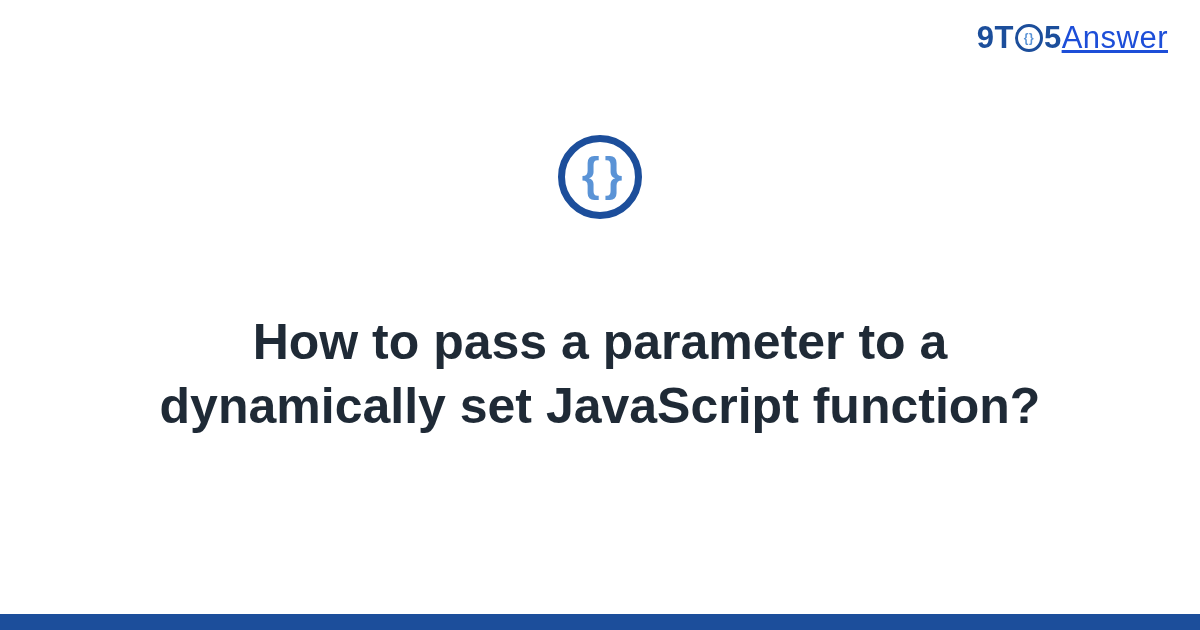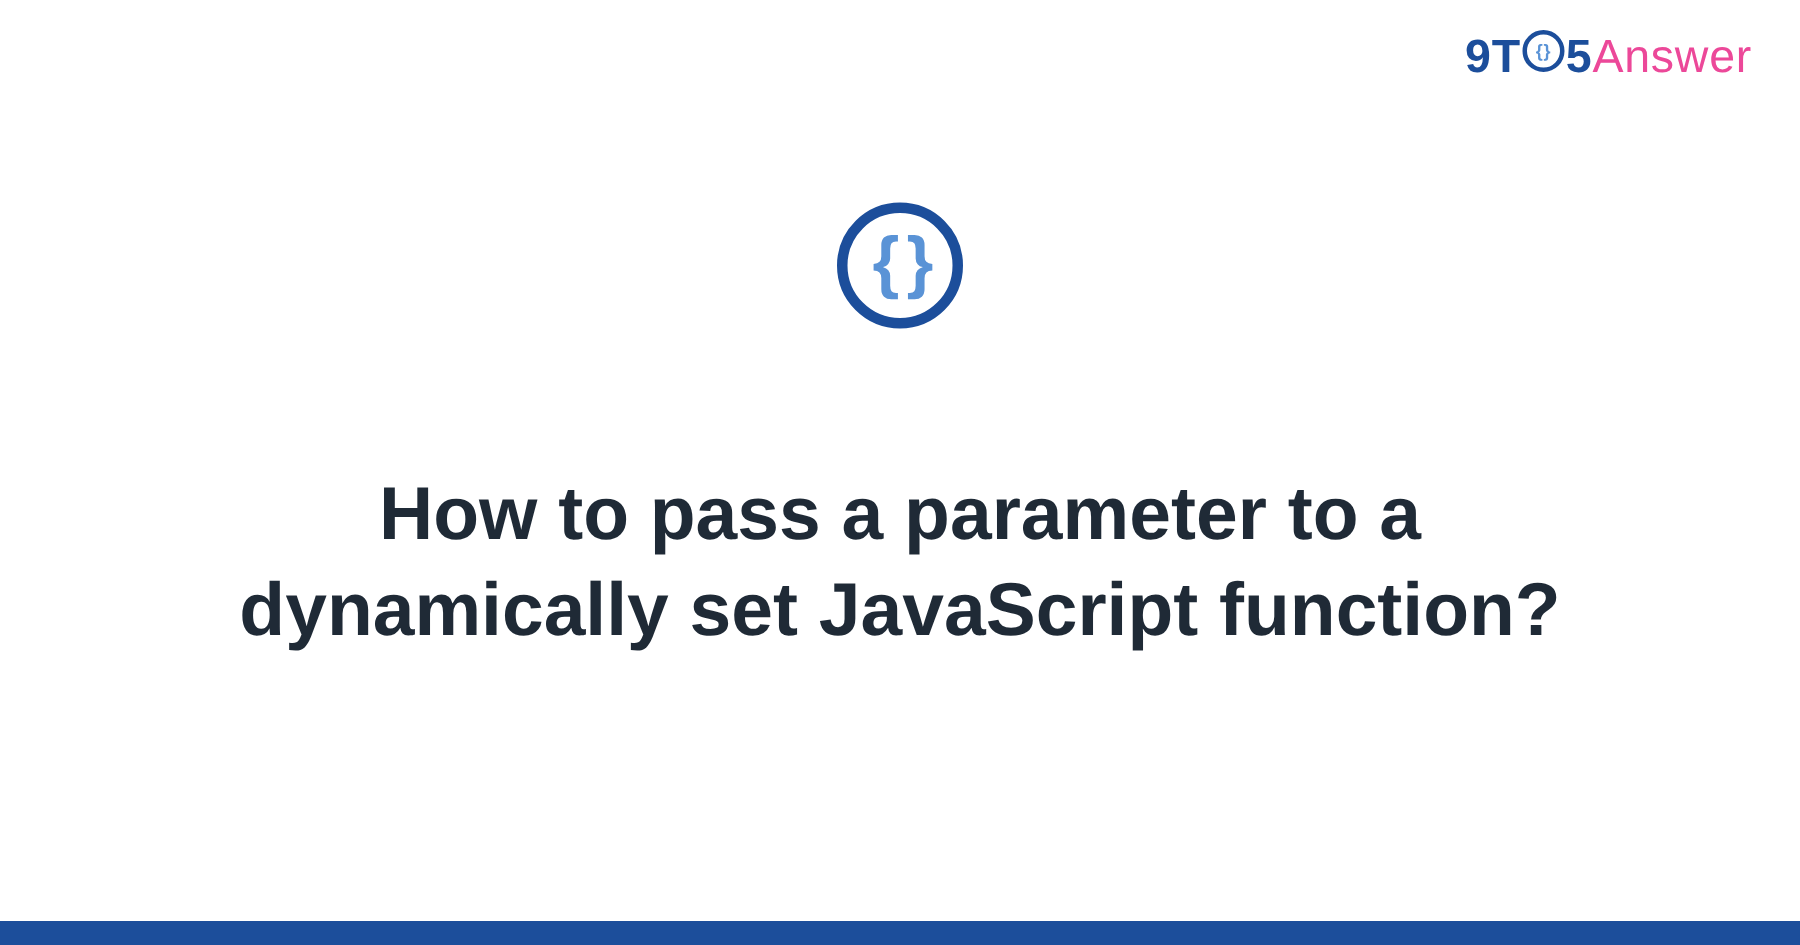--- a/index.html
+++ b/index.html
@@ -9,39 +9,40 @@
     background: #ffffff;
     position: relative;
   }
 
   
   .brand {
     position: absolute;
     top: 20px;
     right: 32px;
     display: flex;
+    align-items: center;
     font-size: 31px;
     font-weight: 600;
     letter-spacing: 0.5px;
     color: #1c4e9b;
   }
   .brand .mini-logo {
     display: inline-flex;
     align-items: center;
     justify-content: center;
     width: 28px;
     height: 28px;
     border: 3px solid #1c4e9b;
     border-radius: 50%;
     margin: 0 1px;
     position: relative;
     top: 0px;
   }
   .brand .mini-logo svg { display: block; }
-  .brand .answer { color: #ec4899; font-weight: 500; }
+  .brand .answer { color: #1d4ed8; font-weight: 500; text-decoration: underline; }
 
   
   .center {
     position: absolute;
     top: 0; left: 0; right: 0; bottom: 0;
     display: flex;
     flex-direction: column;
     align-items: center;
     justify-content: center;
     padding-bottom: 30px;

